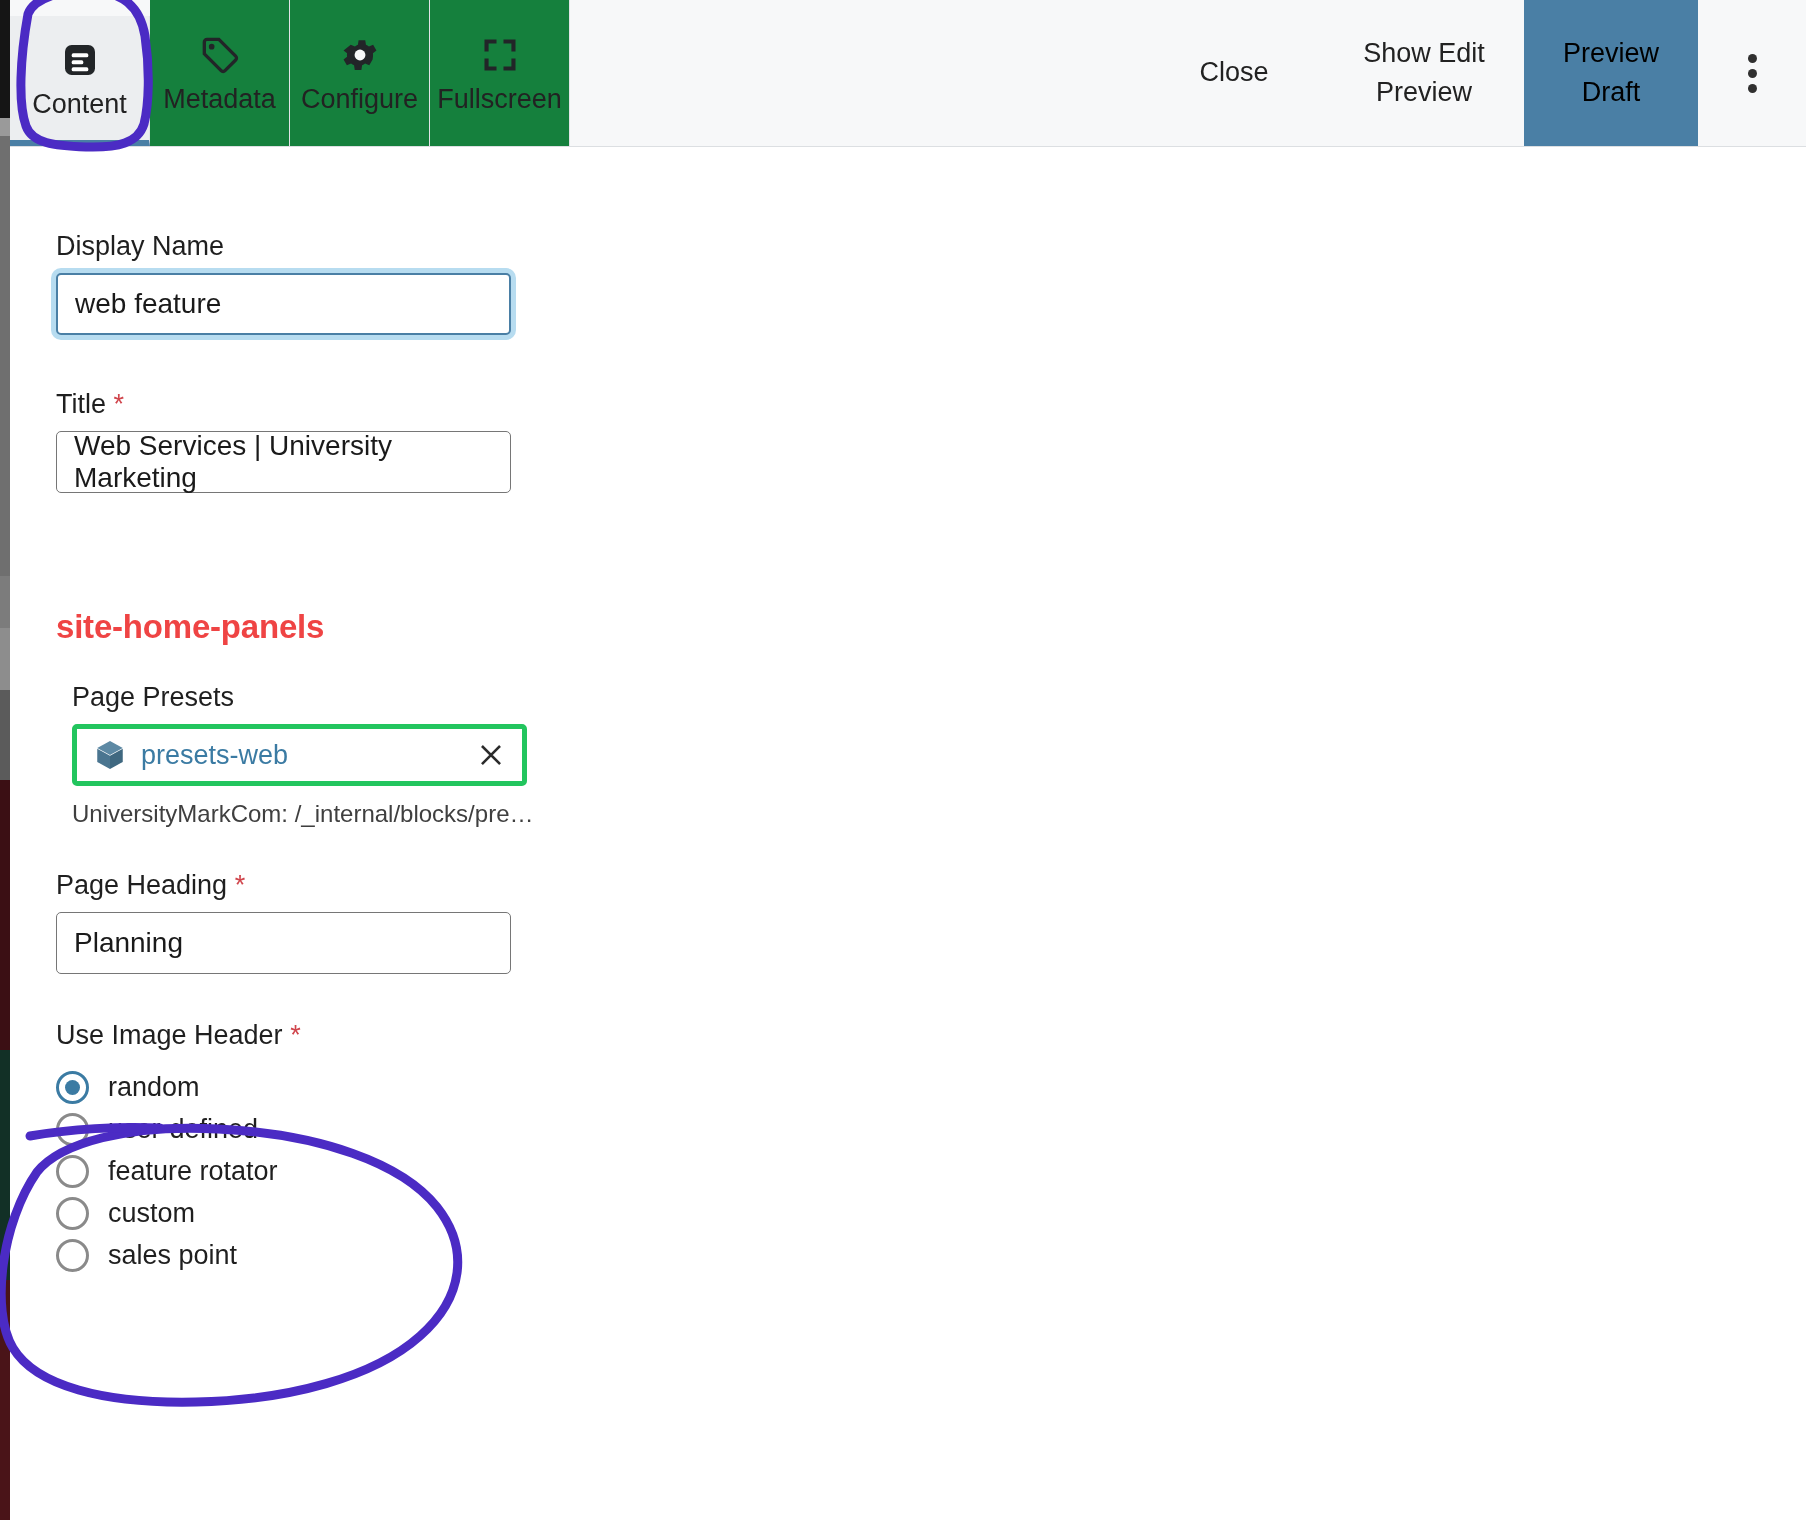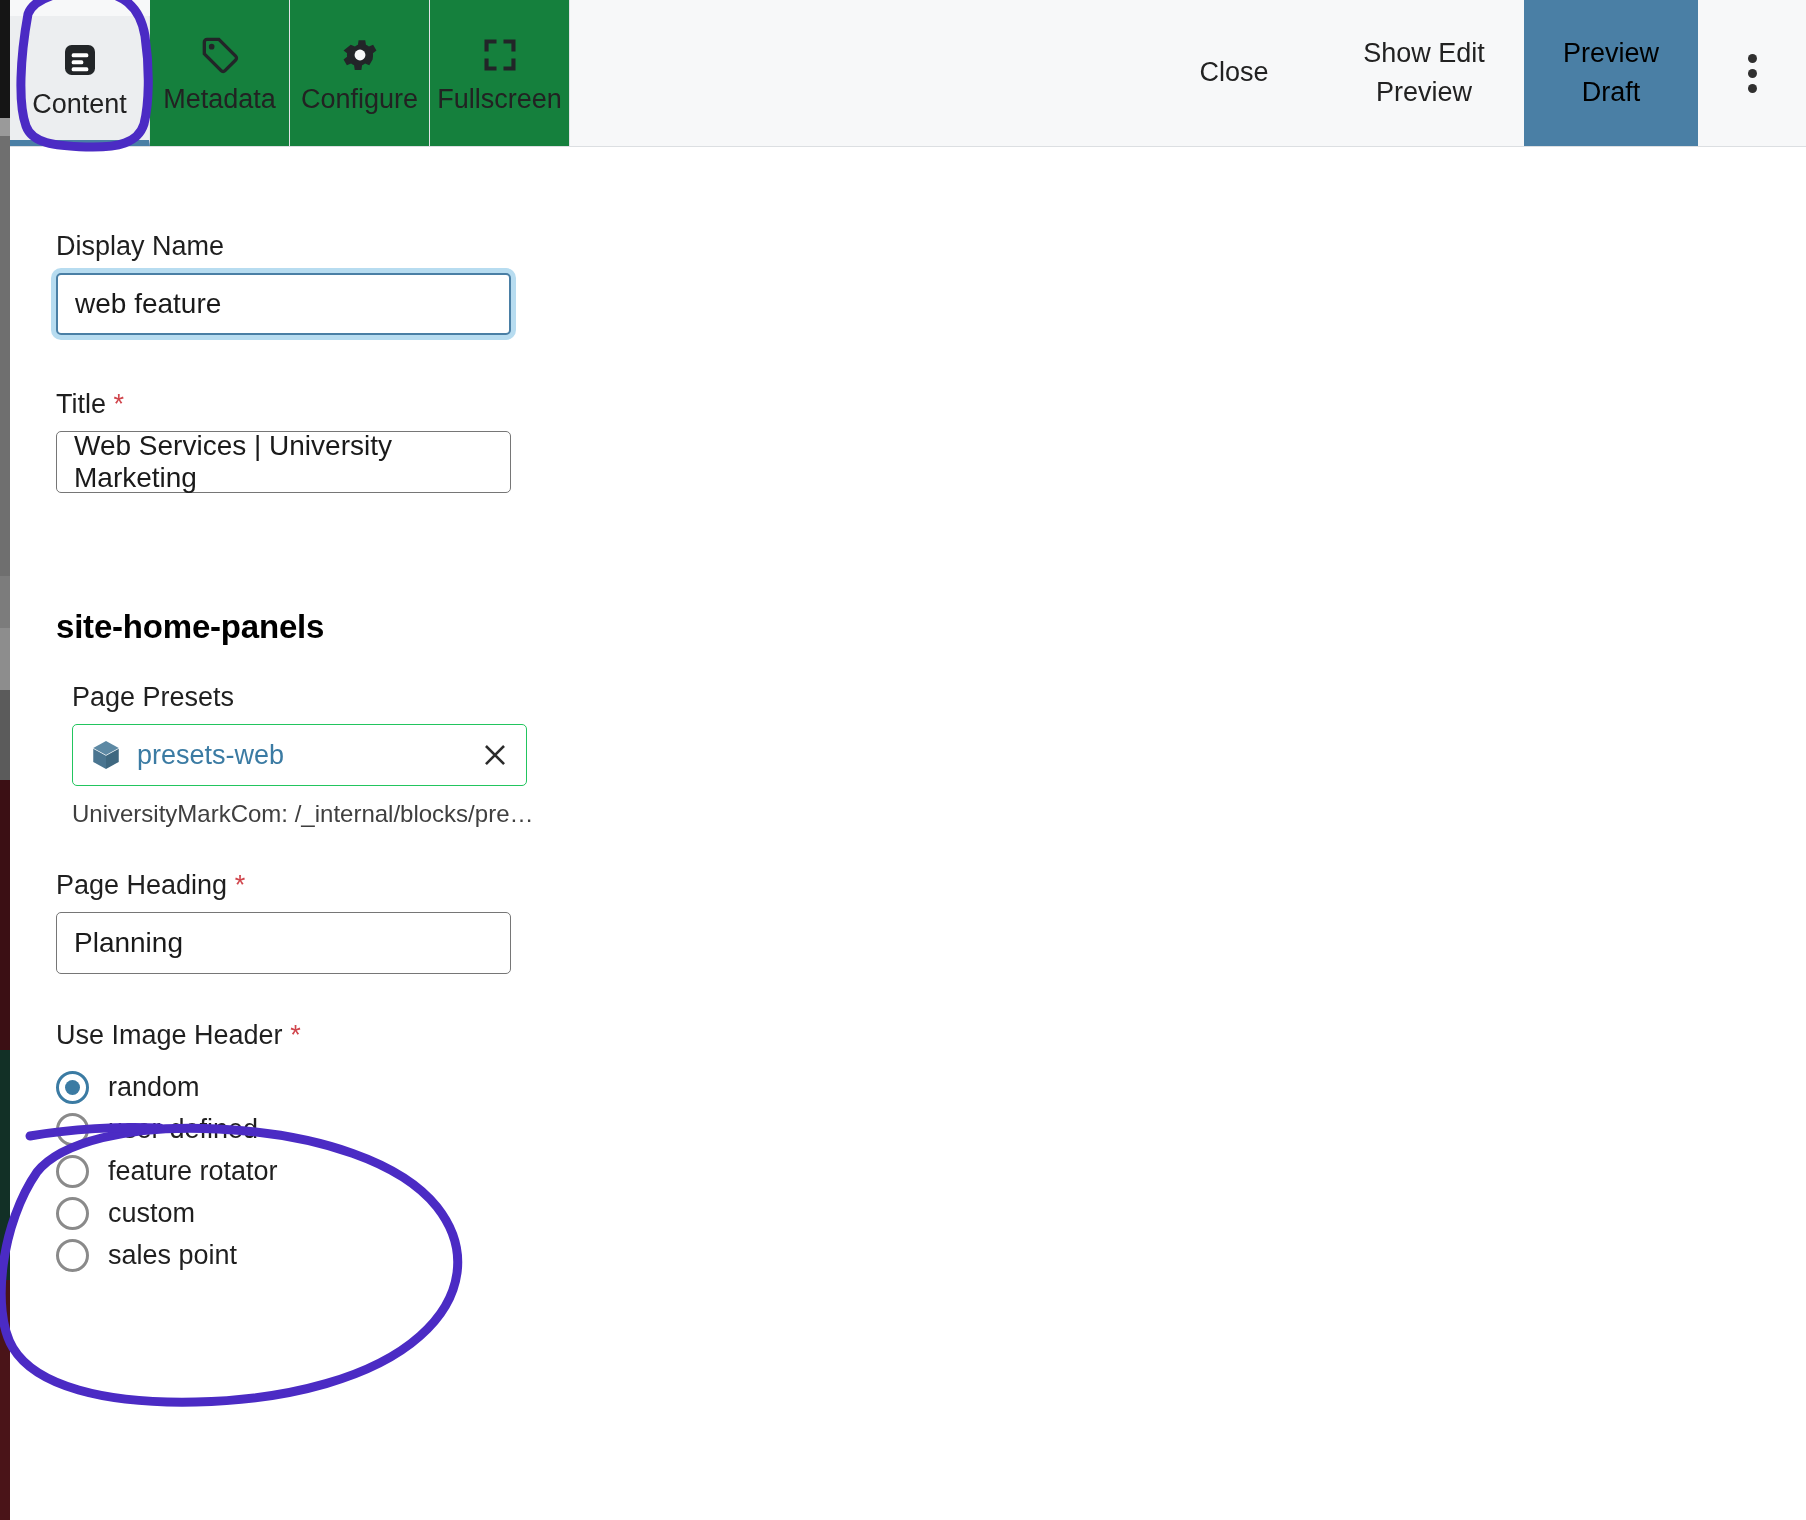--- a/index.html
+++ b/index.html
@@ -137,30 +137,30 @@
     color: #1a1a1a;
   }
   .text-input.focused {
     border: 2px solid #4a7fa5;
     box-shadow: 0 0 0 5px #b7dcf0;
   }
 
   .section-title {
     font-size: 33px;
     font-weight: bold;
-    color: #000000;
+    color: #ef4444;
     letter-spacing: -0.2px;
   }
 
   
   .chip-box {
     box-sizing: border-box;
     width: 455px;
     height: 62px;
-    border: 1px solid #22c55e;
+    border: 5px solid #22c55e;
     border-radius: 5px;
     background: #fff;
     display: flex;
     align-items: center;
     padding: 0 14px 0 16px;
   }
   .chip-icon { flex: 0 0 auto; display: flex; align-items: center; }
   .chip-label {
     font-size: 27px;
     color: #3b7ba3;

